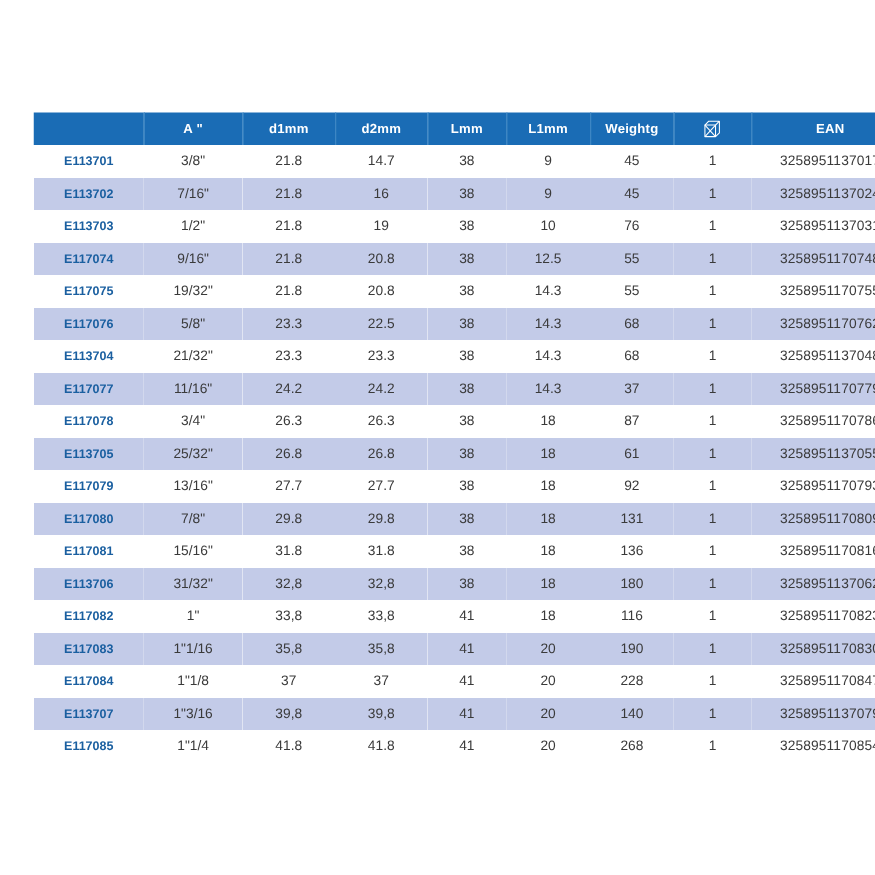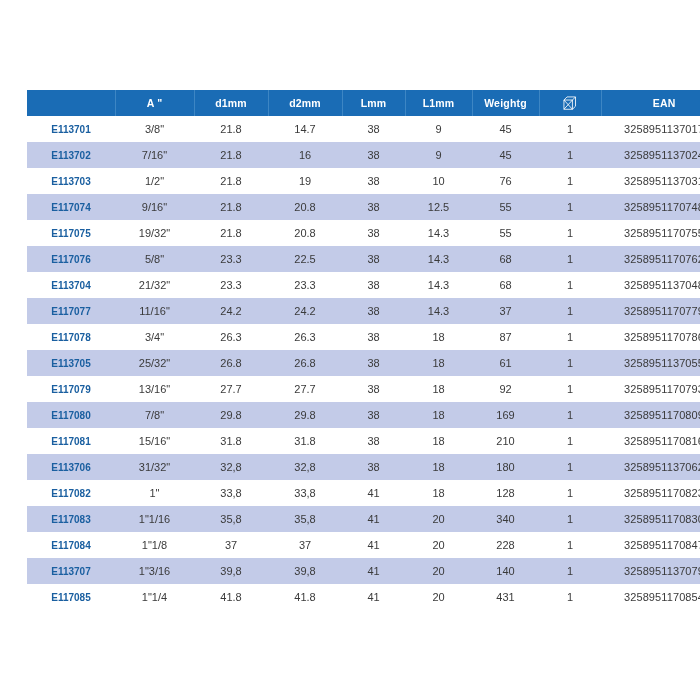--- a/index.html
+++ b/index.html
@@ -254,32 +254,32 @@
             <td>1</td>
             <td class="ean">3258951170793</td>
           </tr>
           <tr class="even">
             <td class="ref">E117080</td>
             <td>7/8"</td>
             <td>29.8</td>
             <td>29.8</td>
             <td>38</td>
             <td>18</td>
-            <td>169</td>
+            <td>131</td>
             <td>1</td>
             <td class="ean">3258951170809</td>
           </tr>
           <tr class="odd">
             <td class="ref">E117081</td>
             <td>15/16"</td>
             <td>31.8</td>
             <td>31.8</td>
             <td>38</td>
             <td>18</td>
-            <td>210</td>
+            <td>136</td>
             <td>1</td>
             <td class="ean">3258951170816</td>
           </tr>
           <tr class="even">
             <td class="ref">E113706</td>
             <td>31/32"</td>
             <td>32,8</td>
             <td>32,8</td>
             <td>38</td>
             <td>18</td>
@@ -287,32 +287,32 @@
             <td>1</td>
             <td class="ean">3258951137062</td>
           </tr>
           <tr class="odd">
             <td class="ref">E117082</td>
             <td>1"</td>
             <td>33,8</td>
             <td>33,8</td>
             <td>41</td>
             <td>18</td>
-            <td>128</td>
+            <td>116</td>
             <td>1</td>
             <td class="ean">3258951170823</td>
           </tr>
           <tr class="even">
             <td class="ref">E117083</td>
             <td>1"1/16</td>
             <td>35,8</td>
             <td>35,8</td>
             <td>41</td>
             <td>20</td>
-            <td>340</td>
+            <td>190</td>
             <td>1</td>
             <td class="ean">3258951170830</td>
           </tr>
           <tr class="odd">
             <td class="ref">E117084</td>
             <td>1"1/8</td>
             <td>37</td>
             <td>37</td>
             <td>41</td>
             <td>20</td>
@@ -331,20 +331,20 @@
             <td>1</td>
             <td class="ean">3258951137079</td>
           </tr>
           <tr class="odd">
             <td class="ref">E117085</td>
             <td>1"1/4</td>
             <td>41.8</td>
             <td>41.8</td>
             <td>41</td>
             <td>20</td>
-            <td>431</td>
+            <td>268</td>
             <td>1</td>
             <td class="ean">3258951170854</td>
           </tr>
         </tbody>
     </table>
   </div>
 </div>
 
 </body></html>

